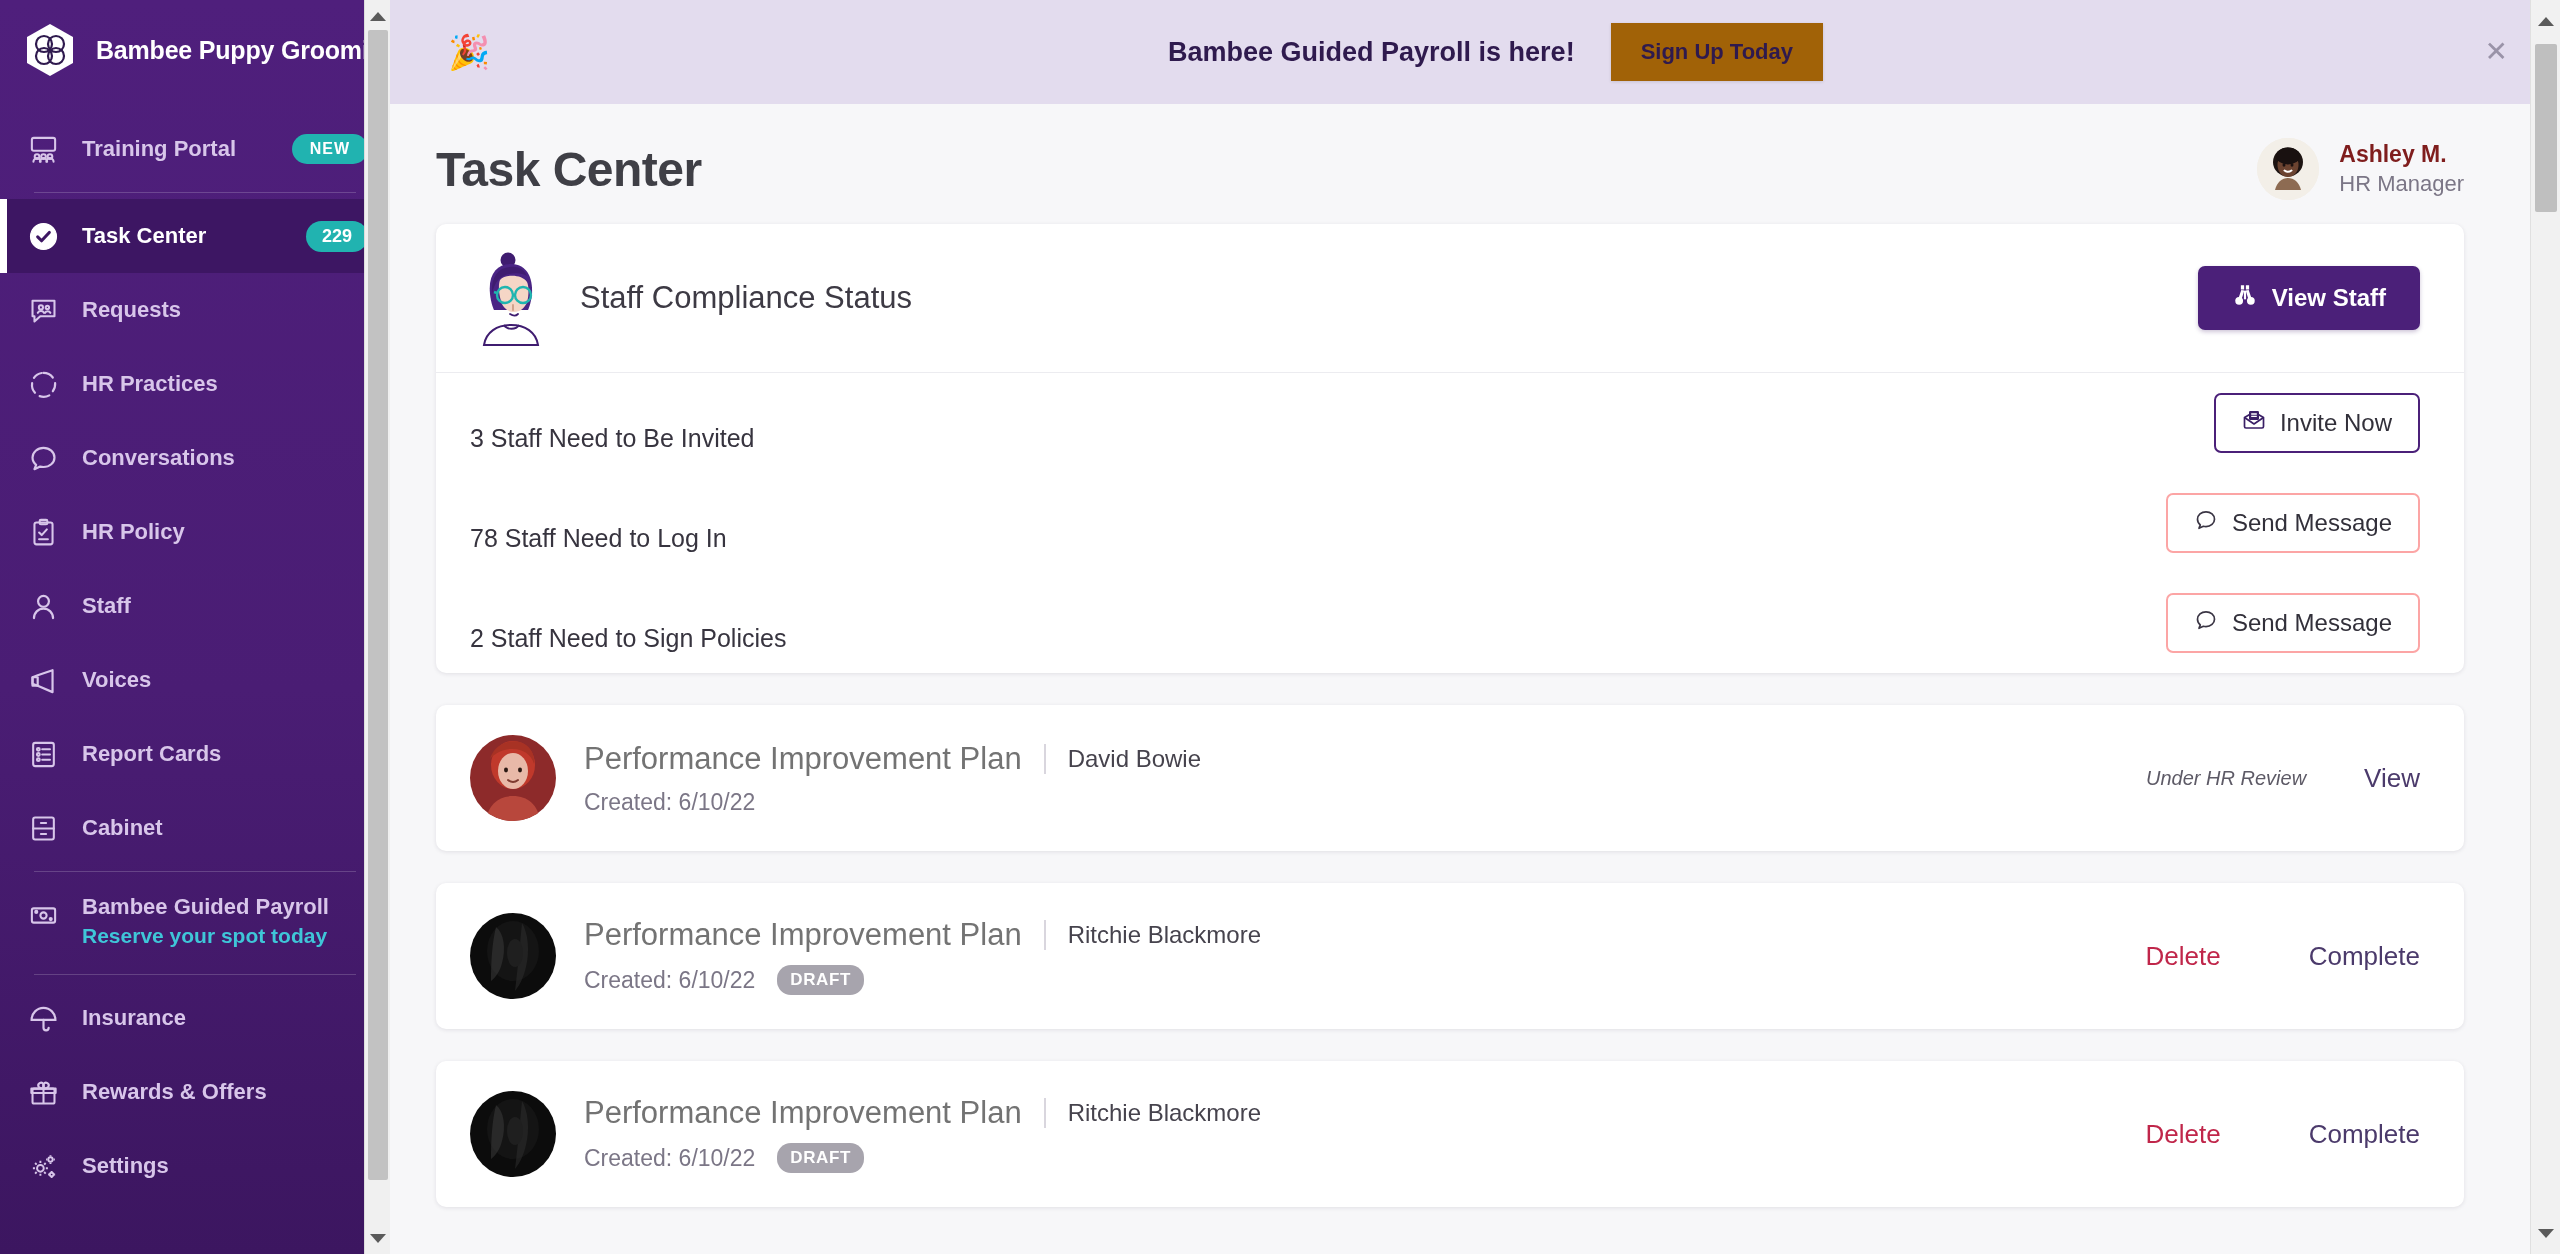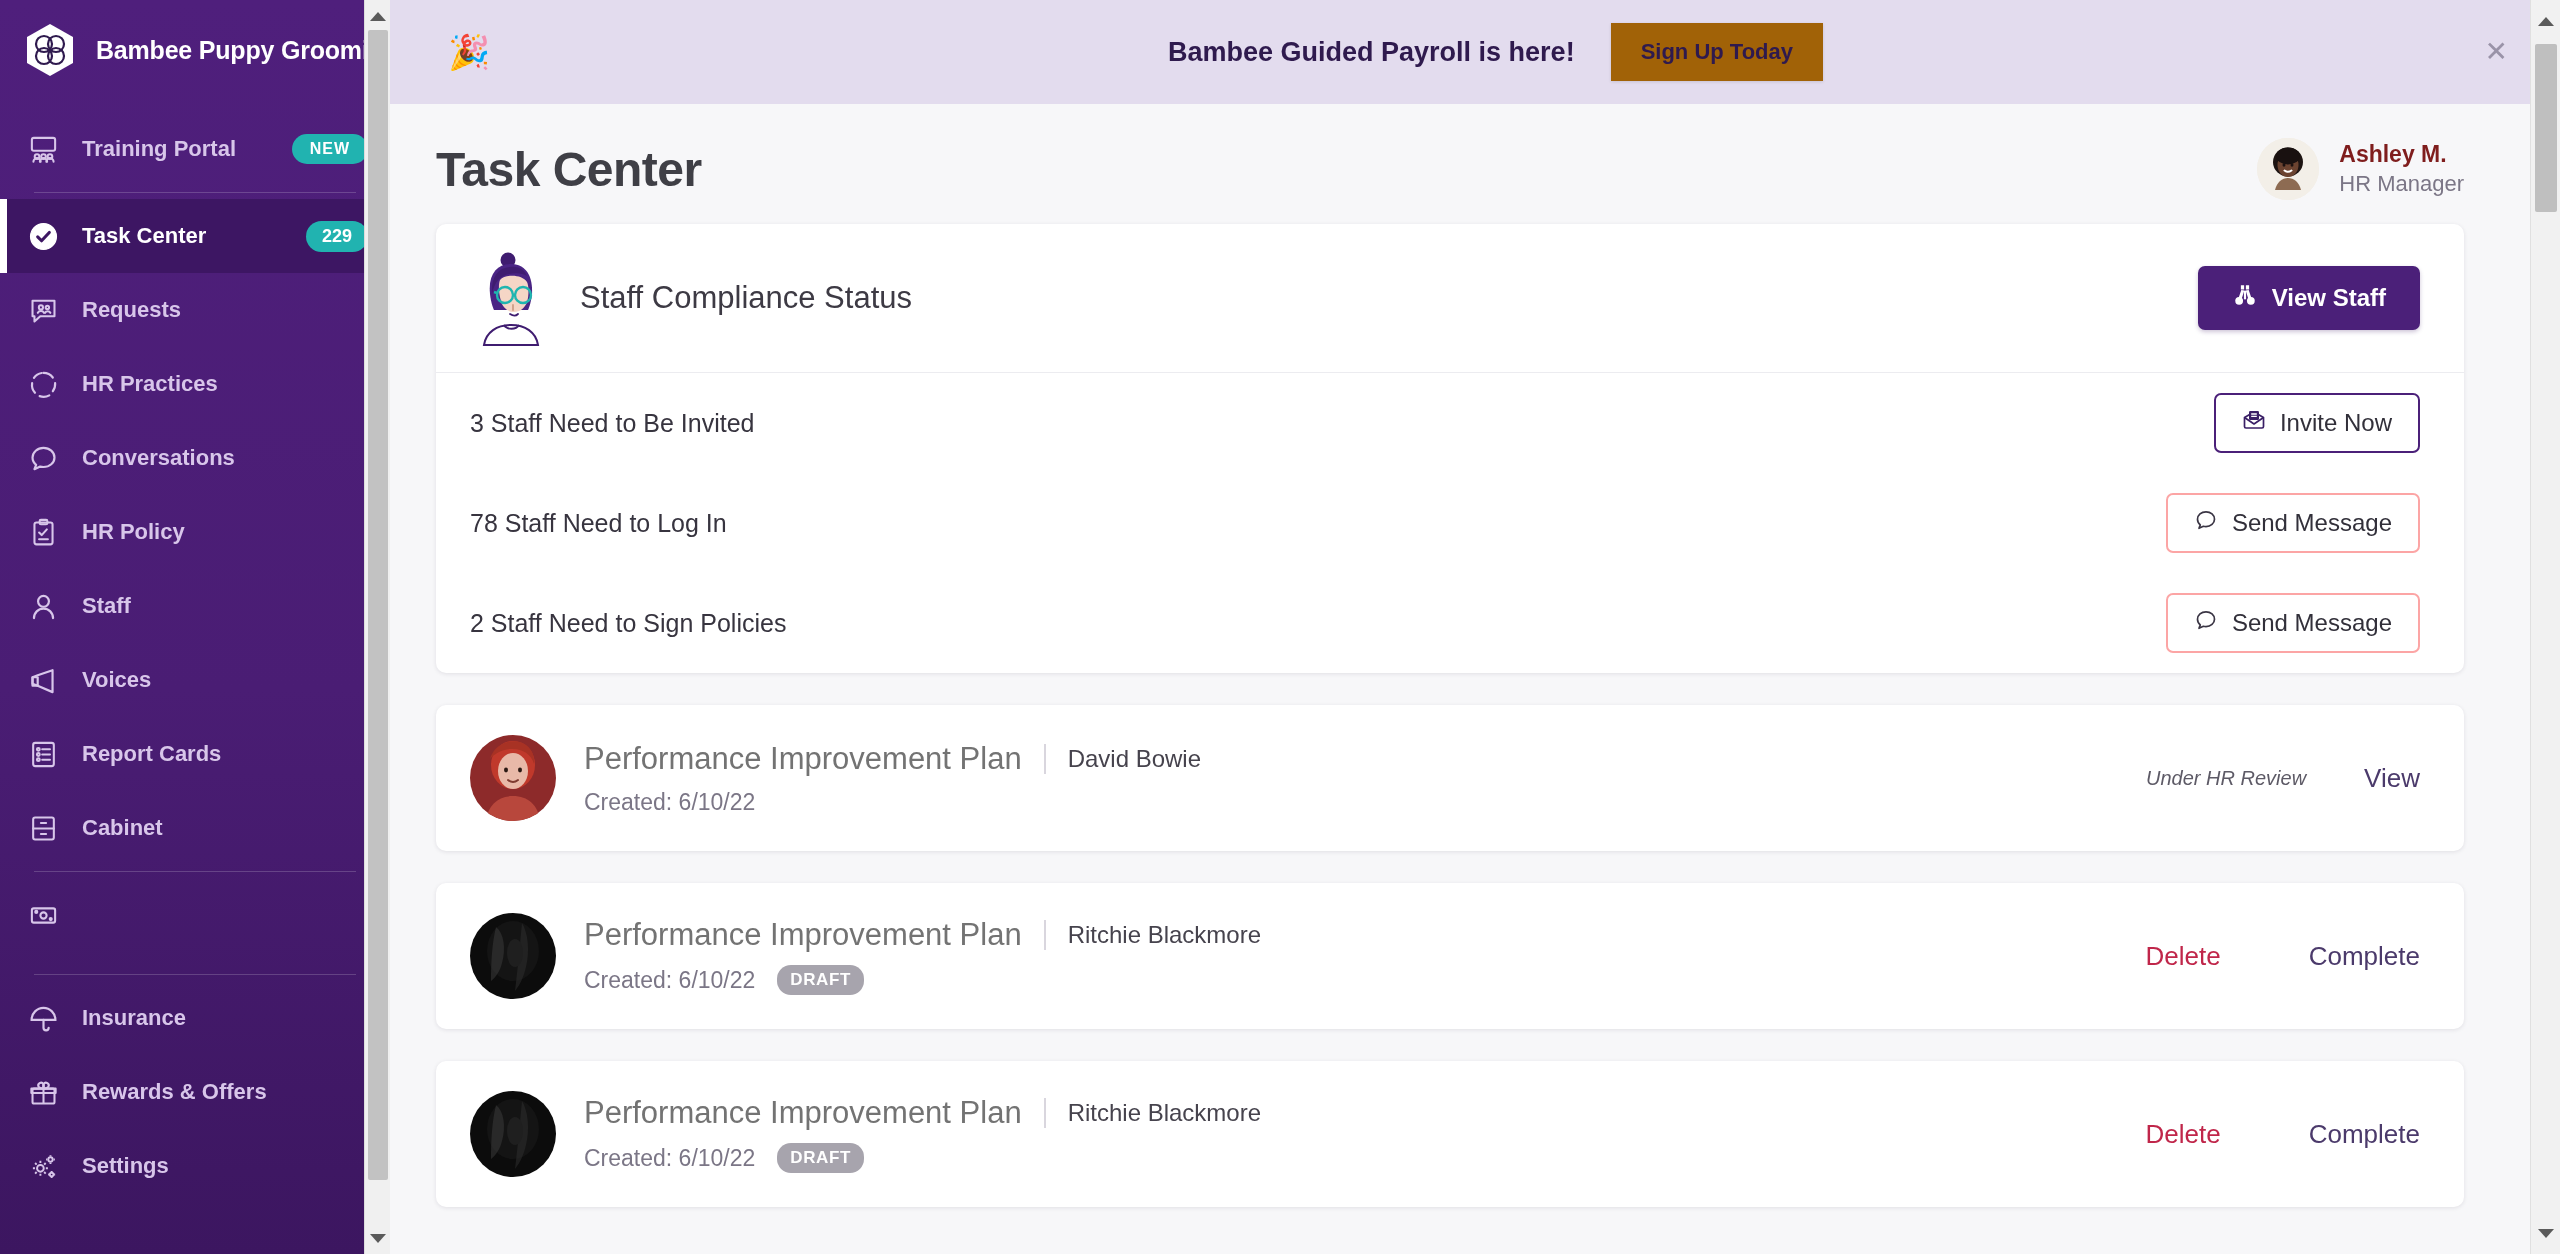--- a/index.html
+++ b/index.html
@@ -127,21 +127,21 @@
     display: inline-flex; align-items: center; gap: 14px;
     box-shadow: 0 2px 4px rgba(60,25,100,0.25);
   }
   .btn-outline {
     background: #fff; color: #32303a; border: 2px solid #fca5a5; border-radius: 7px;
     font-size: 24px; font-weight: normal; padding: 13px 26px; cursor: pointer;
     display: inline-flex; align-items: center; gap: 14px;
   }
   .btn-outline.dark { border-color: #4b2079; }
   .comp-row {
-    display: flex; align-items: center; justify-content: space-between;
+    display: flex; align-items: flex-end; justify-content: space-between;
     padding: 20px 44px 20px 34px;
     gap: 32px;
   }
   .comp-label { font-size: 25px; color: #37343f; }
 
   .task-row {
     background: #fff; border-radius: 10px; box-shadow: 0 1px 4px rgba(30,20,50,0.10);
     display: flex; align-items: center; padding: 24px 44px 24px 34px;
     margin-bottom: 32px; min-height: 146px;
   }
@@ -325,20 +325,24 @@
       <div class="nav-sep"></div>
 
       <div class="nav-item two-line">
         <span class="ico">
           <svg viewBox="0 0 24 24" fill="none" stroke="#d8c6ea" stroke-width="1.6">
             <rect x="3" y="6.5" width="18" height="11" rx="1.4"></rect>
             <circle cx="12" cy="12" r="2.4"></circle>
               <circle cx="6.4" cy="9.2" r="0.8" fill="#d8c6ea"></circle>
             <circle cx="17.6" cy="14.8" r="0.8" fill="#d8c6ea"></circle>
           </svg>
+        </span>
+        <span class="nav-stack">
+          <span>Bambee Guided Payroll</span>
+          <span class="nav-sub">Reserve your spot today</span>
         </span>
       </div>
 
       <div class="nav-sep"></div>
 
       <div class="nav-item">
         <span class="ico">
           <svg viewBox="0 0 24 24" fill="none" stroke="#d8c6ea" stroke-width="1.7" stroke-linecap="round">
             <path d="M2.8 13a9.2 9.2 0 0 1 18.4 0z"></path>
               <path d="M12 13v6.2a2 2 0 0 0 4 0"></path>

